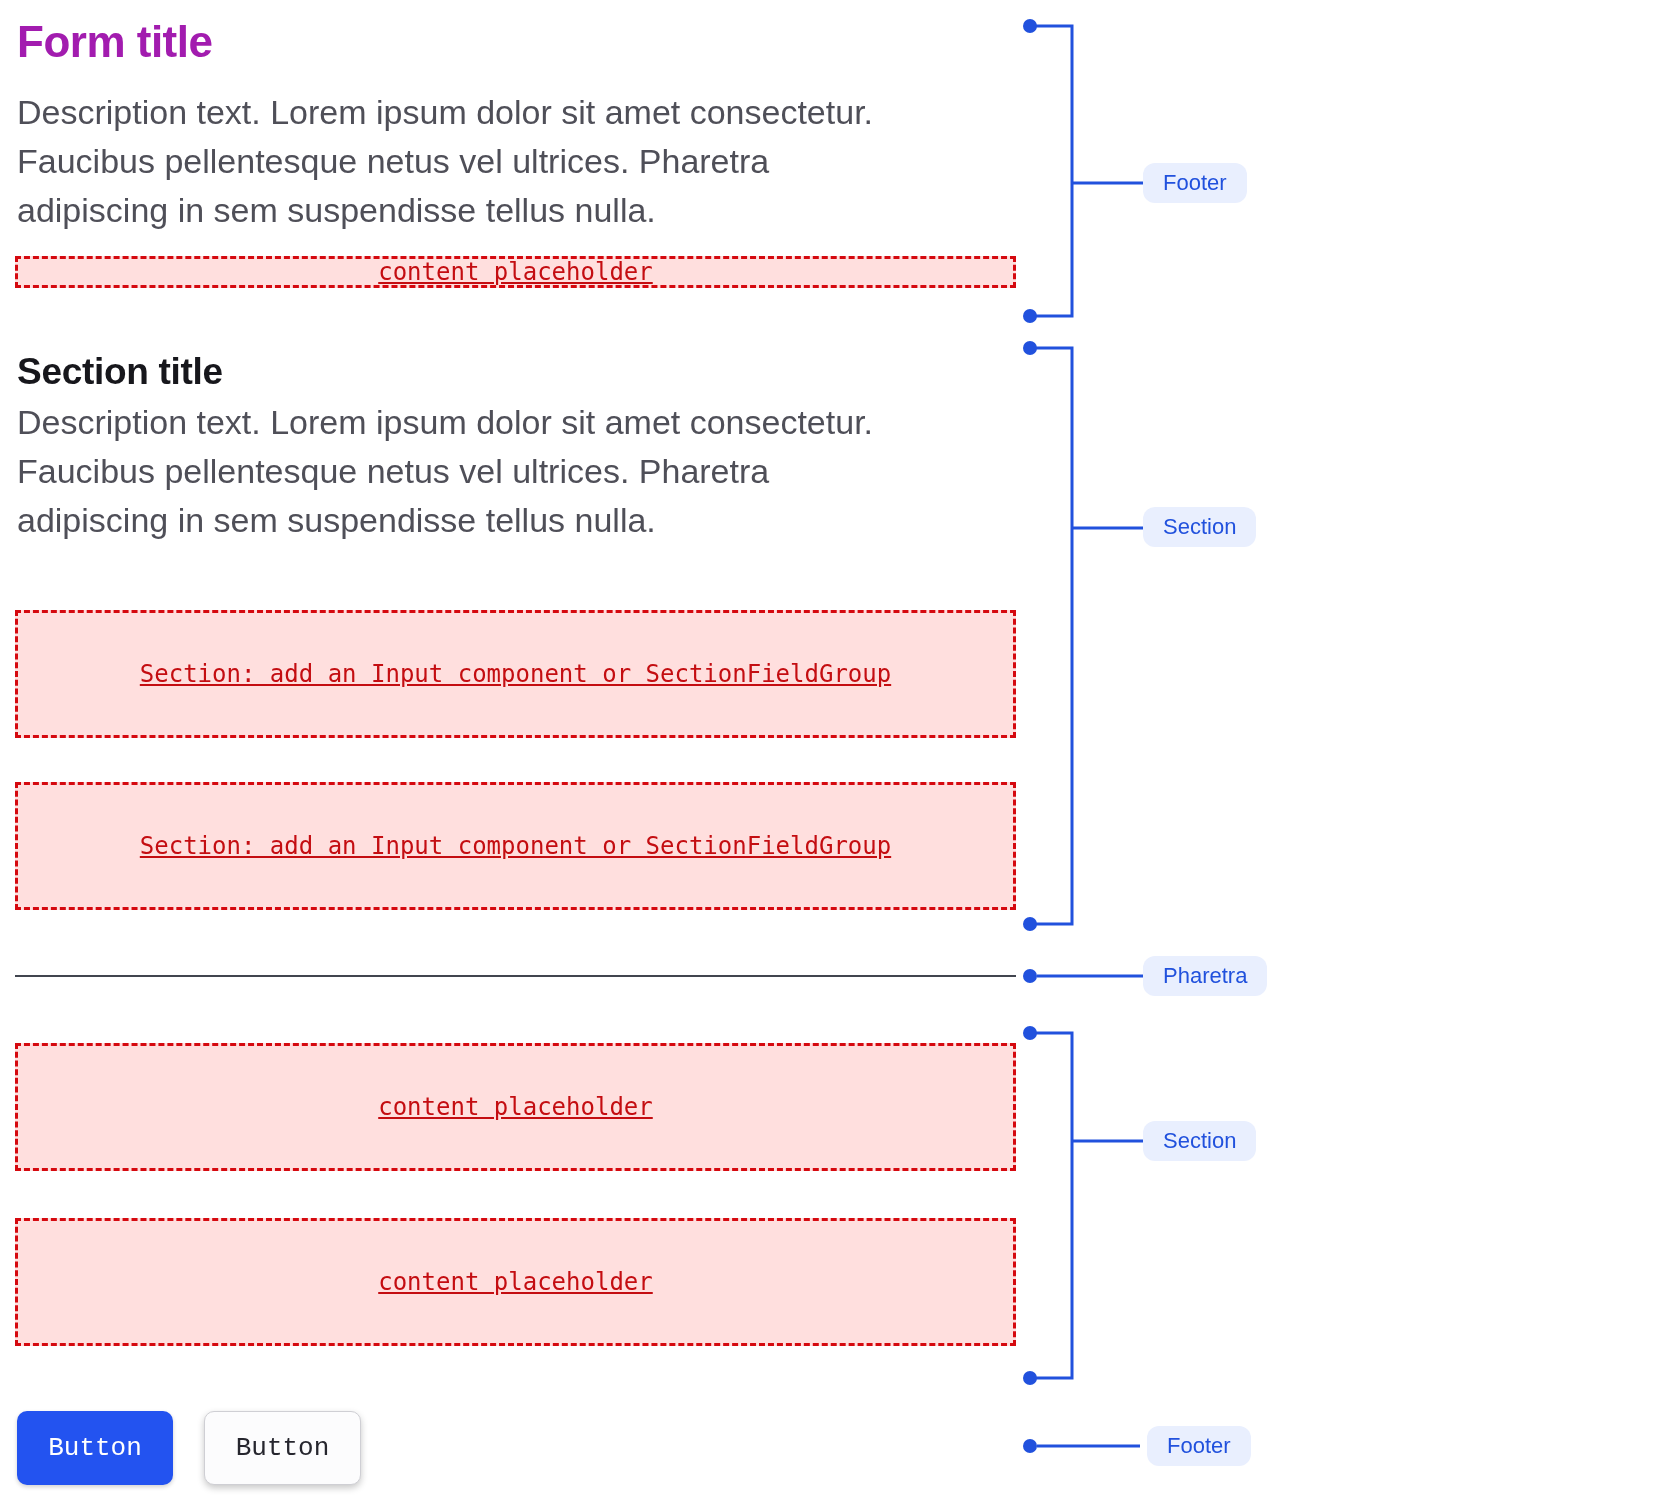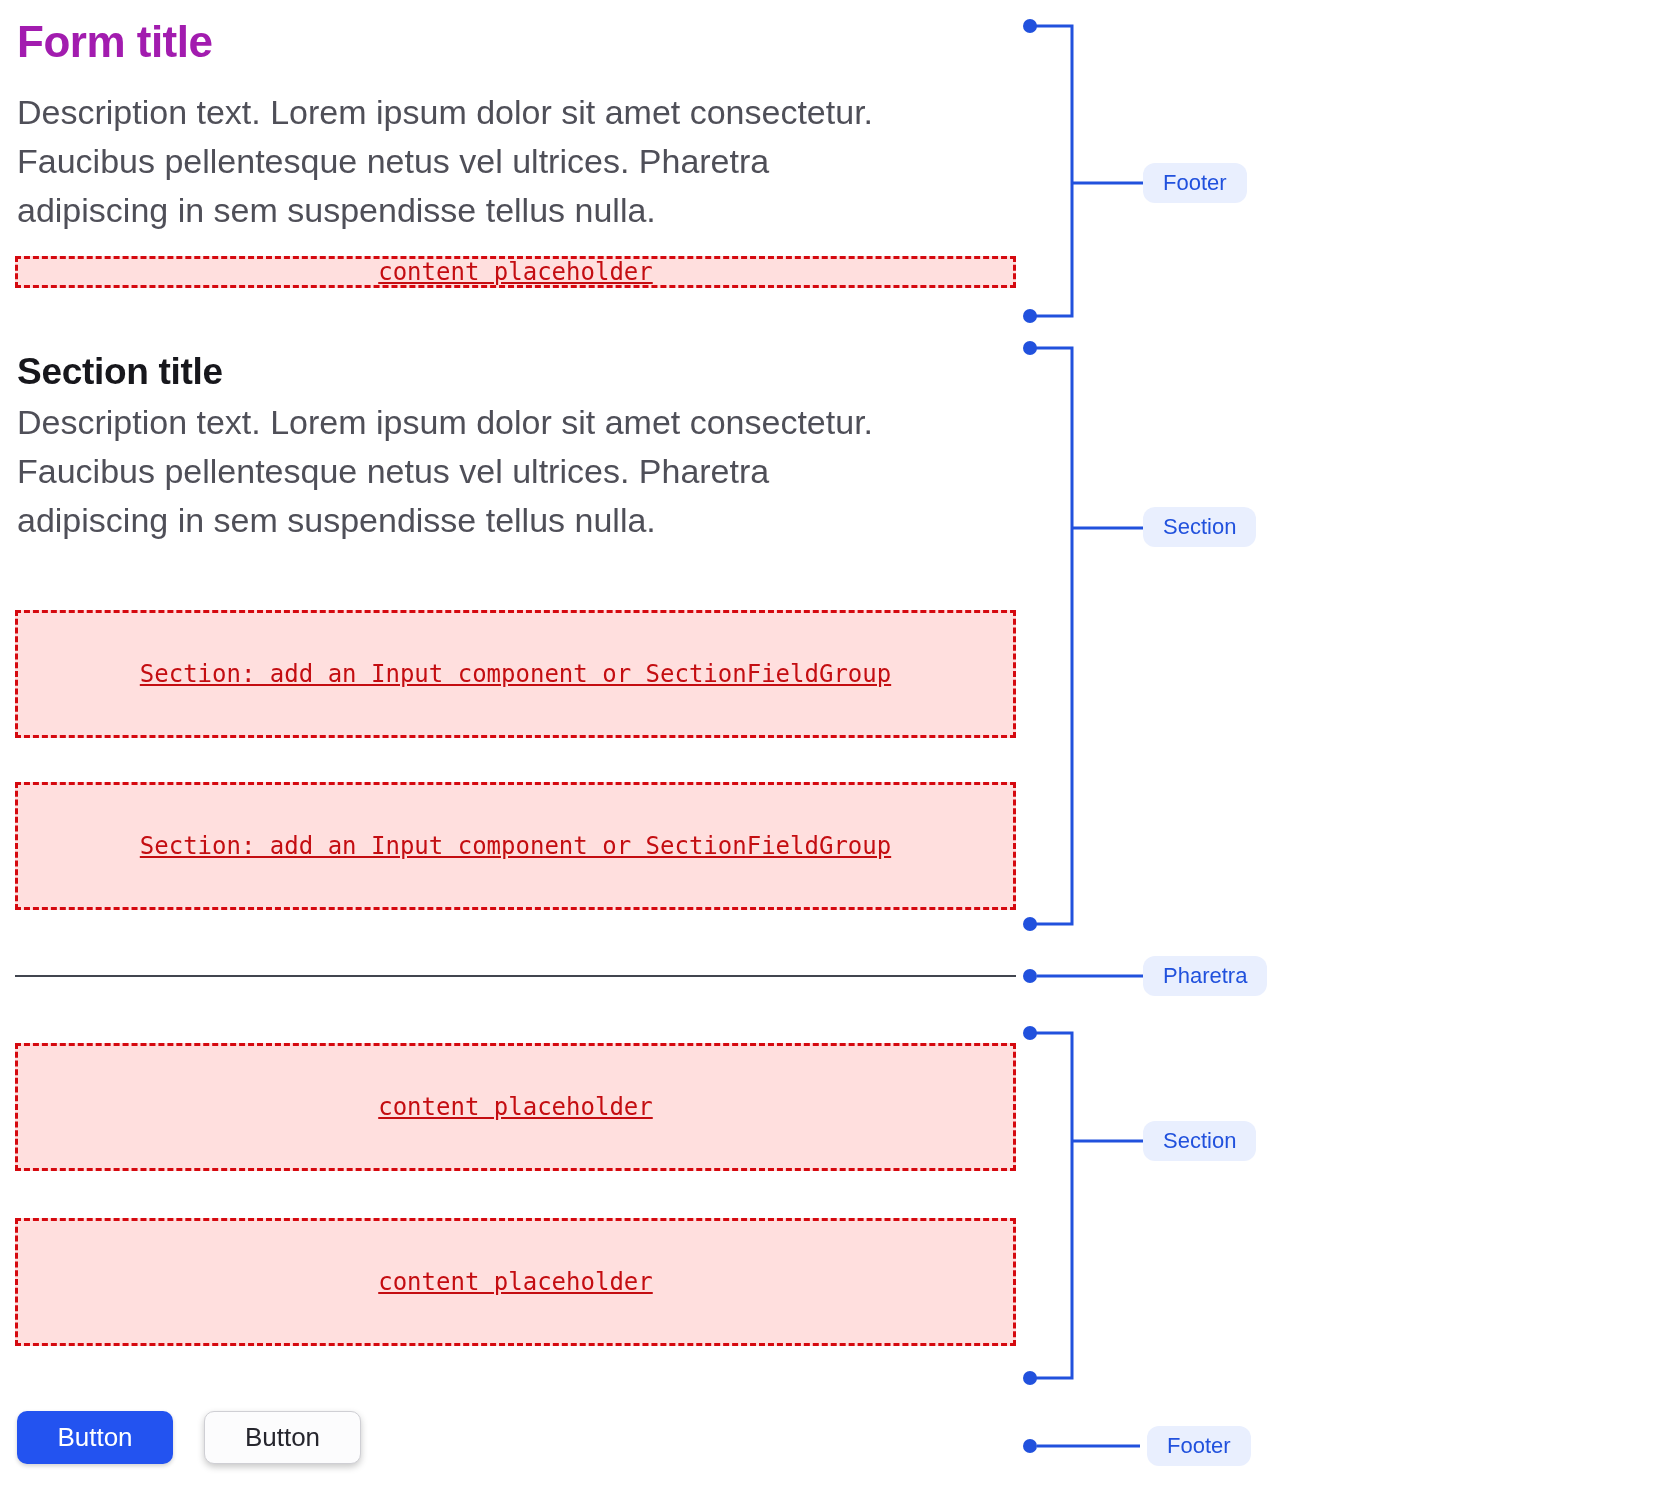--- a/index.html
+++ b/index.html
@@ -41,25 +41,26 @@
   .ph-thin{top:256px;height:32px;}
   .ph-big-1{top:610px;height:128px;}
   .ph-big-2{top:782px;height:128px;}
   .ph-c1{top:1043px;height:128px;}
   .ph-c2{top:1218px;height:128px;}
   .separator{
     left:15px;top:975px;width:1001px;height:2px;
     background:#41454f;
   }
   .btn{
-    top:1411px;height:53px;
+    top:1411px;height:74px;
     box-sizing:border-box;
     display:flex;align-items:center;justify-content:center;
     font-size:26px;border-radius:10px;
     cursor:pointer;
+    font-family:Liberation Mono, monospace;
   }
   .btn-primary{
     left:17px;width:156px;
     background:#2353f0;color:#ffffff;border:none;
     box-shadow:0 2px 4px rgba(0,0,0,0.18);
   }
   .btn-secondary{
     left:204px;width:157px;
     background:#fcfcfd;color:#26262e;
     border:1px solid #cfcfd4;

